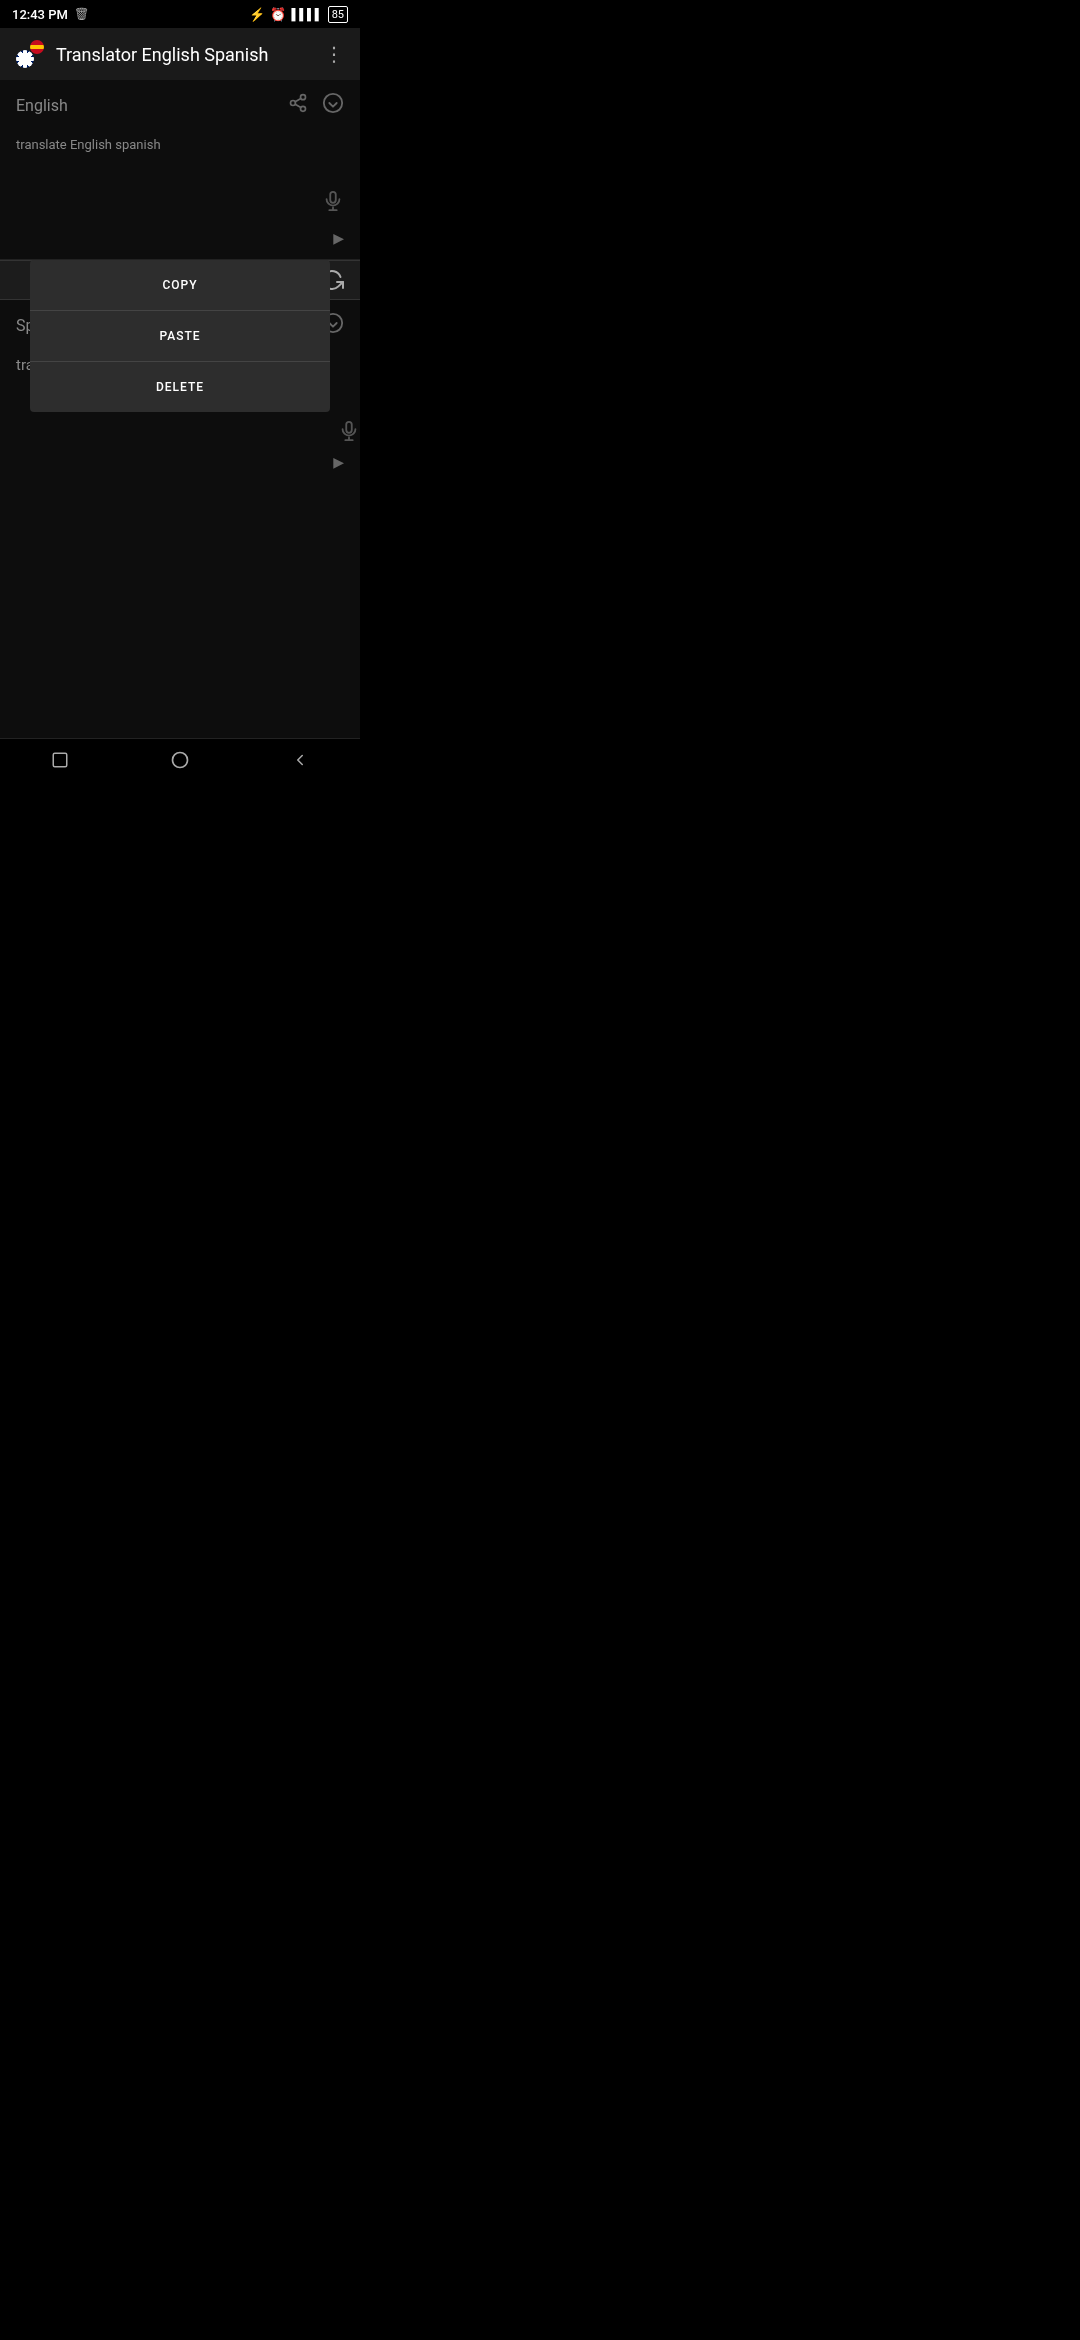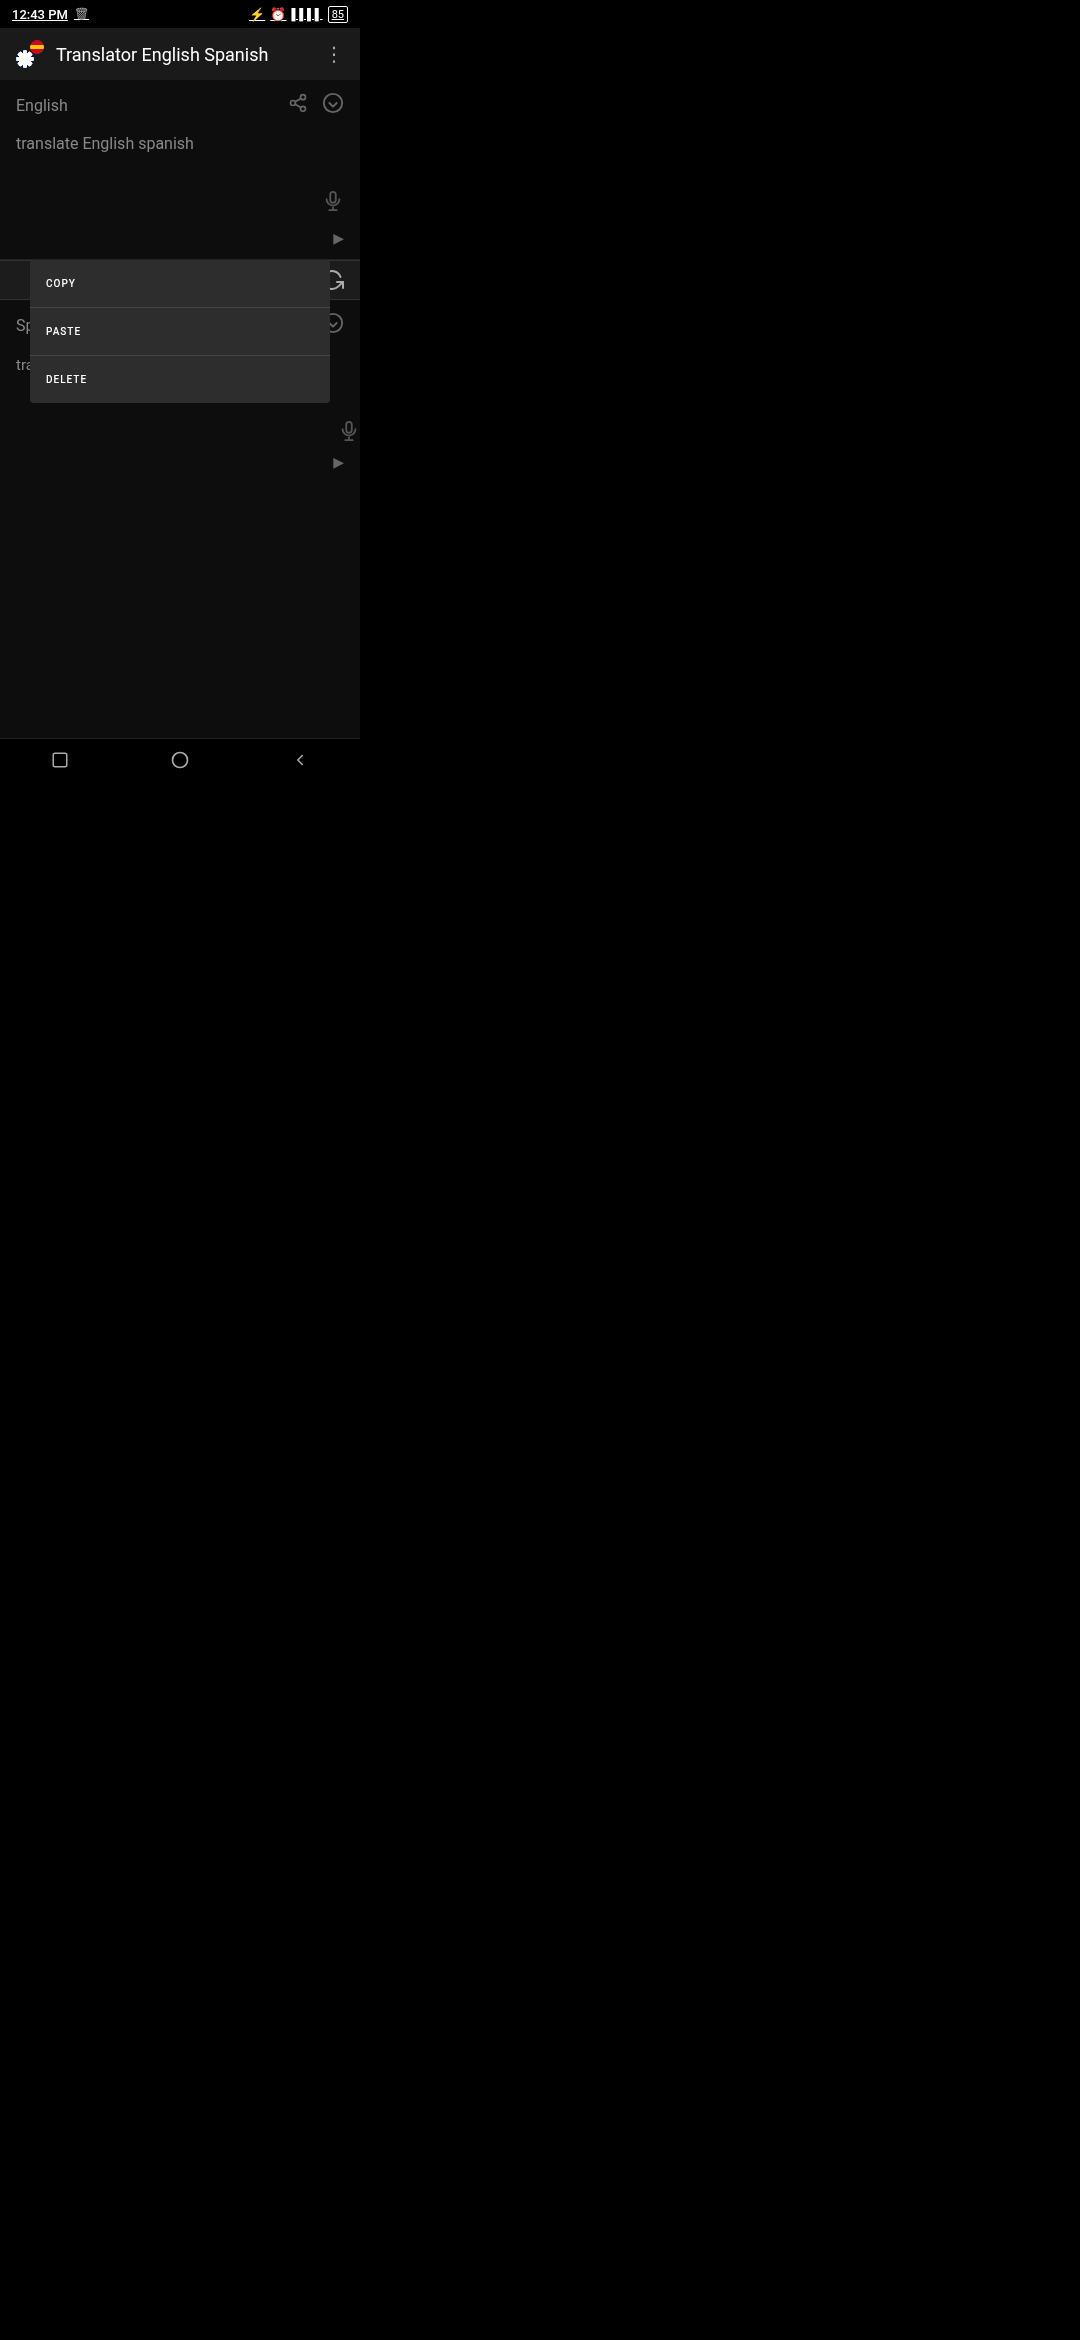--- a/index.html
+++ b/index.html
@@ -21,21 +21,20 @@
 
     
     .status-bar {
       height: 28px;
       background-color: #000;
       display: flex;
       align-items: center;
       justify-content: space-between;
       padding: 0 12px;
       flex-shrink: 0;
-      text-decoration: underline;
     }
 
     .status-bar-left {
       display: flex;
       align-items: center;
       gap: 6px;
     }
 
     .status-time {
       font-size: 13px;
@@ -160,21 +159,22 @@
       left: 30px;
       right: 30px;
       background-color: #2d2d2d;
       border-radius: 4px;
       z-index: 10;
       overflow: hidden;
     }
 
     .context-menu-item {
       padding: 18px 16px;
-      font-size: 10px;
+      text-align: center;
+      font-size: 12px;
       font-weight: 500;
       color: #fff;
       cursor: pointer;
       letter-spacing: 1px;
     }
 
     .context-menu-item:not(:last-child) {
       border-bottom: 1px solid #444;
     }
 
@@ -236,21 +236,21 @@
       position: absolute;
       top: 0; left: 0; right: 0; bottom: 0;
       background: 
         linear-gradient(45deg, transparent 40%, #fff 40%, #fff 60%, transparent 60%),
         linear-gradient(-45deg, transparent 40%, #fff 40%, #fff 60%, transparent 60%),
         linear-gradient(to bottom, transparent 40%, #fff 40%, #fff 60%, transparent 60%),
         linear-gradient(to right, transparent 40%, #fff 40%, #fff 60%, transparent 60%);
     }
 
     .english-text-content {
-      font-size: 16px;
+      font-size: 13px;
       color: #888;
       padding: 6px 0;
       margin-top: 29px;
     }
   </style>
 </head>
 <body>
 
 <div class="status-bar">
   <div class="status-bar-left">

